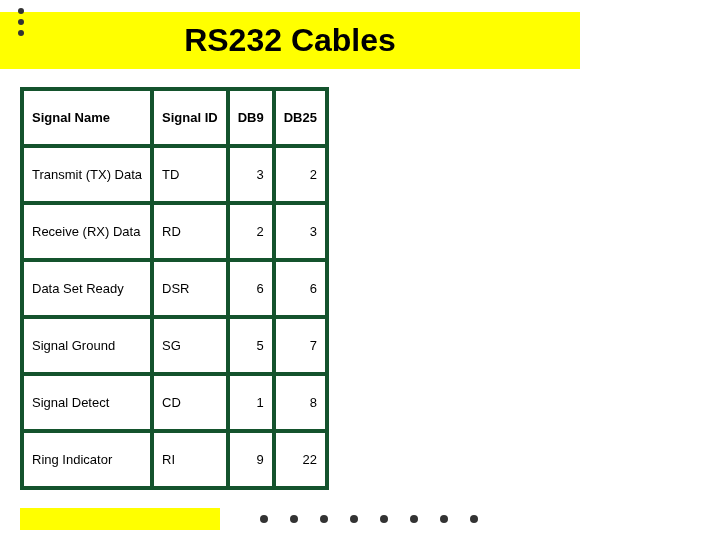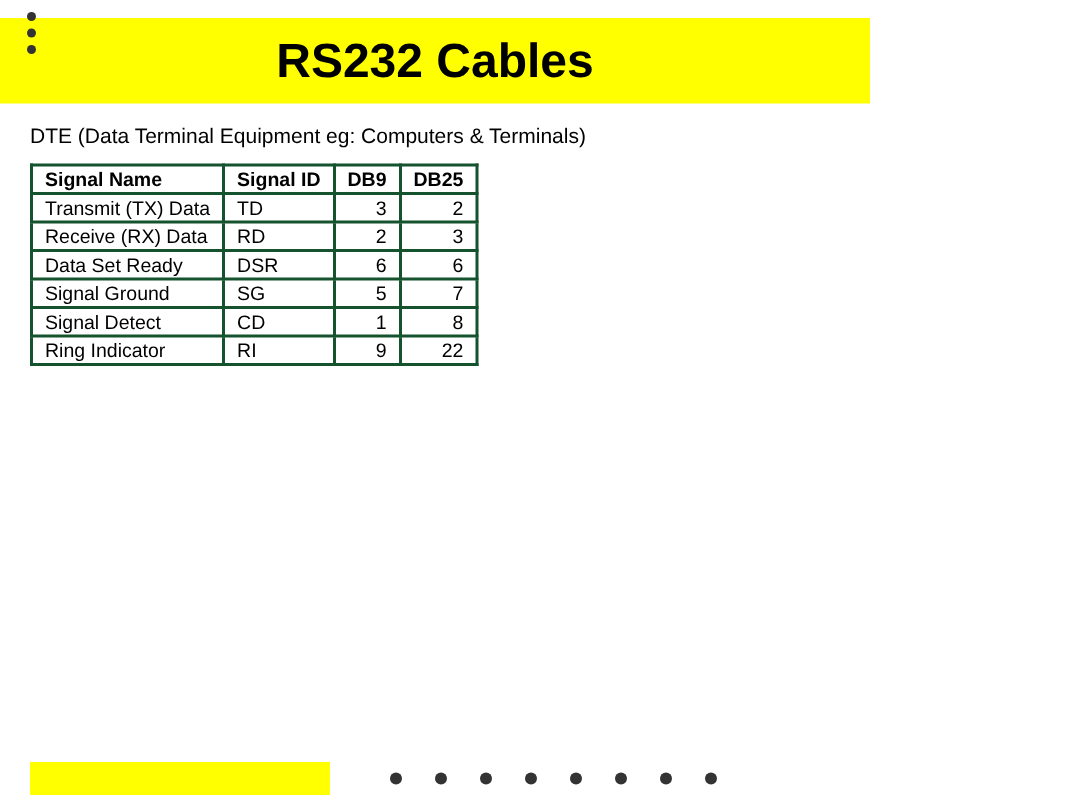--- a/index.html
+++ b/index.html
@@ -67,22 +67,22 @@
     
     .table-wrapper {
       width: 680px;
       padding-left: 20px;
     }
     table {
       border-collapse: collapse;
       font-size: 13px;
     }
     table td, table th {
-      border: 2px solid #14532d;
-      padding: 1px 8px;
+      border: 4px solid #14532d;
+      padding: 19px 8px;
       white-space: nowrap;
     }
     table th {
       background: #ffffff;
       font-weight: bold;
       text-align: left;
     }
     .col-db9, .col-db25 {
       text-align: right;
     }
@@ -128,21 +128,20 @@
     <div class="dot"></div>
     <div class="dot"></div>
     <div class="dot"></div>
   </div>
 
   <div class="title-bar">
     <h1>RS232 Cables</h1>
   </div>
 
   <div class="description">
-    <div>DTE (Data Terminal Equipment eg: Computers &amp; Terminals)</div>
   </div>
 
   <div class="table-wrapper">
     <table>
       <thead>
         <tr>
           <th>Signal Name</th>
           <th>Signal ID</th>
           <th class="col-header-db9">DB9</th>
           <th class="col-header-db25">DB25</th>

